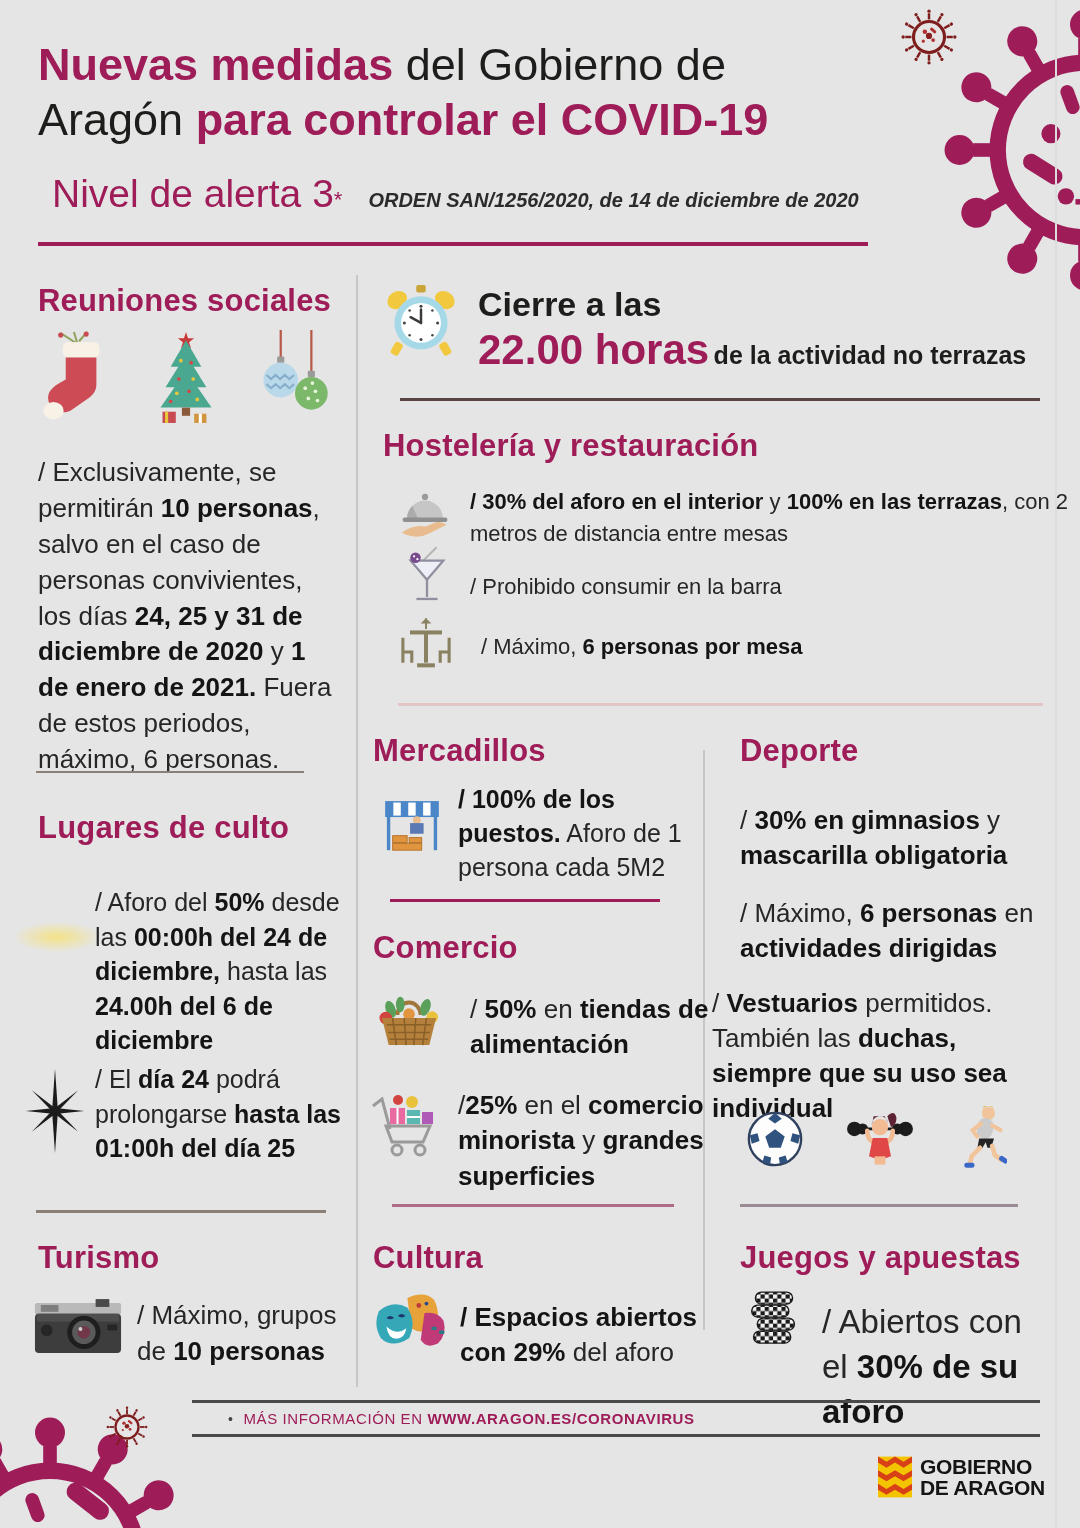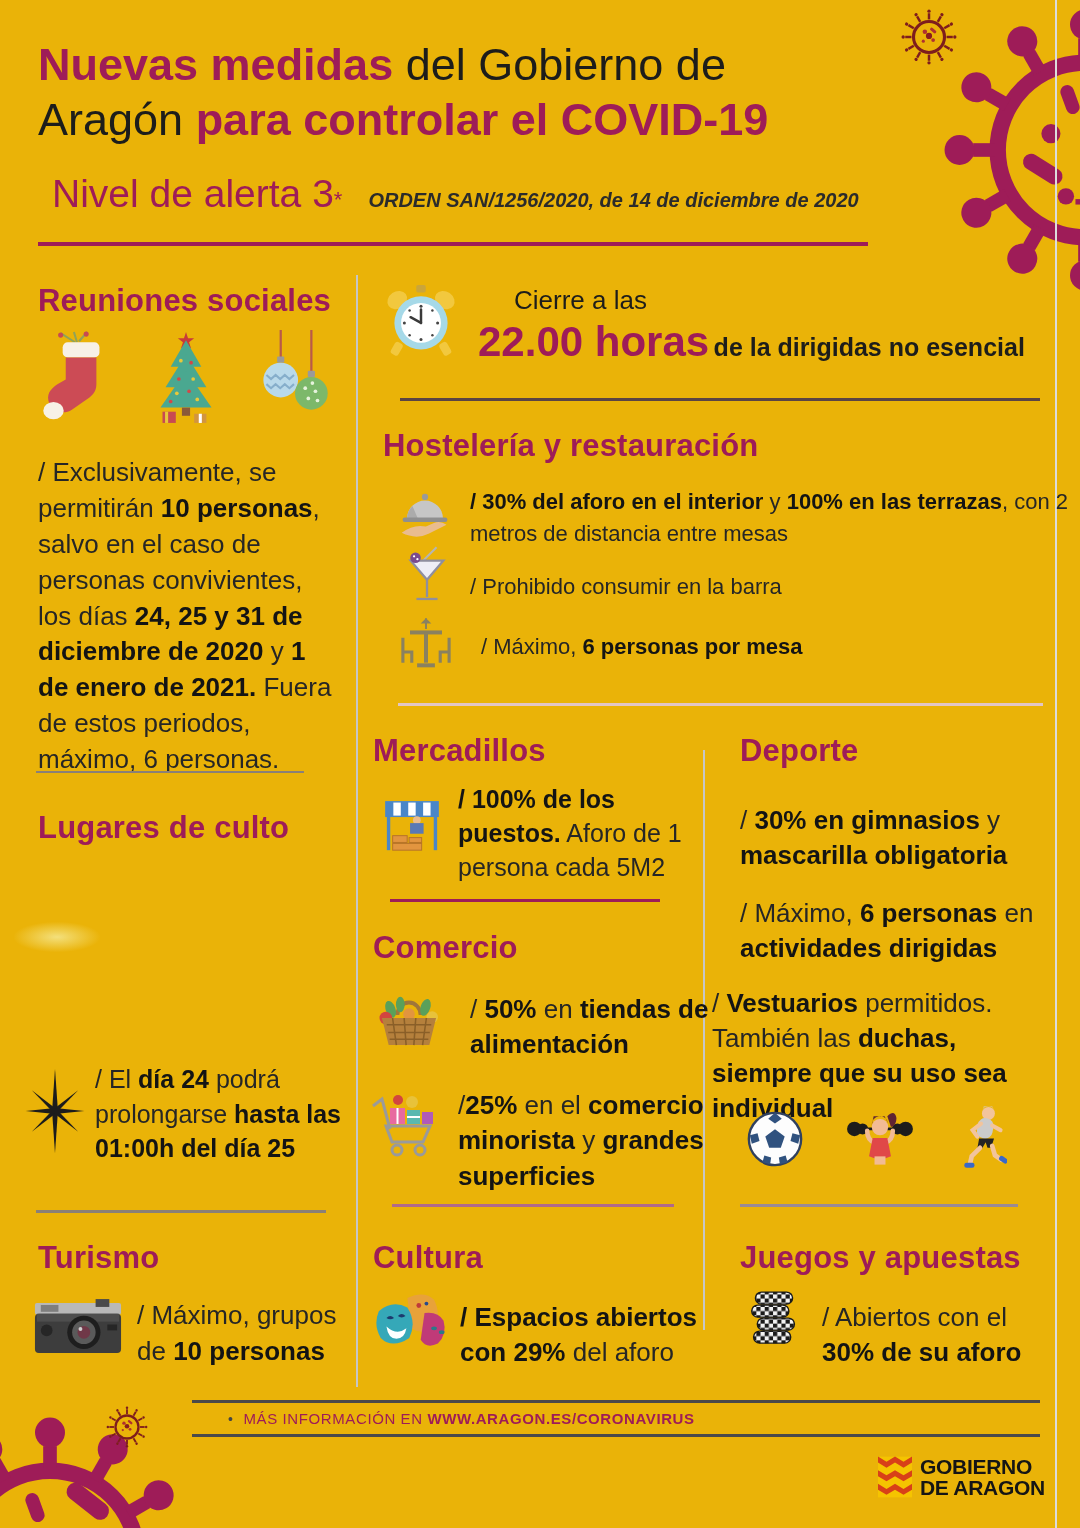--- a/index.html
+++ b/index.html
@@ -1,30 +1,30 @@
 <!DOCTYPE html>
 <html style="--accent: #9e1c58;"><head>
 <meta charset="utf-8">
 <style>
   :root{ --accent:#9e1c58; }
   *{margin:0;padding:0;box-sizing:border-box;}
   html,body{background:#fff;}
   body{font-family:"Liberation Sans",sans-serif;color:#222;}
-  #page{position:relative;width:1080px;height:1528px;margin:0 auto;background:#eab308;overflow:hidden;}
+  #page{position:relative;width:1080px;height:1528px;margin:0 auto;background:#e5e5e5;overflow:hidden;}
   .abs{position:absolute;}
   .line{position:absolute;}
   h1{font-size:45px;line-height:1.22;font-weight:400;color:#1d1d1b;}
   h1 .acc{color:var(--accent);font-weight:700;}
   .alert-level{font-size:39px;font-weight:400;color:var(--accent);}
   .alert-sup{font-size:22px;color:var(--accent);vertical-align:super;}
   .order-ref{font-style:italic;font-weight:700;font-size:20px;color:#2b2b2b;margin-left:26px;}
   .h2{font-size:31px;font-weight:700;color:var(--accent);letter-spacing:.2px;}
   .txt{color:#262626;}
   .txt b{color:#141414;font-weight:700;}
-  .closure-intro{font-size:26px;font-weight:400;color:#1d1d1b;margin-left:36px;}
+  .closure-intro{font-size:34px;font-weight:700;color:#1d1d1b;}
   .closure-time{font-size:42px;font-weight:700;color:var(--accent);}
   .closure-detail{font-size:25px;font-weight:700;color:#1d1d1b;}
   .glow{width:86px;height:30px;background:radial-gradient(ellipse at center, rgba(244,226,130,.95) 0%, rgba(244,226,130,0) 72%);}
   .icon{display:block;}
   .footer-info{font-size:15px;letter-spacing:.6px;color:var(--accent);}
   .footer-info .bullet{color:#454545;margin-right:10px;font-size:14px;}
   .footer-info b{font-weight:700;}
   .logo{display:flex;align-items:center;gap:8px;}
   .logo-text{font-size:21px;font-weight:800;line-height:1.02;color:#151515;letter-spacing:-.3px;}
 </style>
@@ -479,41 +479,42 @@
     <svg class="icon" width="76" height="96">
         <use href="#ornaments"></use>
       </svg>
   </div>
   <div class="abs txt" style="left:38px;top:455px;width:296px;font-size:26px;line-height:1.38;"><span>/ Exclusivamente, se permitirán </span><b>10 personas</b><span>, salvo en el caso de personas convivientes, los días </span><b>24, 25 y 31 de diciembre de 2020</b><span> y </span><b>1 de enero de 2021.</b><span> Fuera de estos periodos, máximo, 6 personas.</span></div>
 
   <div class="line" style="left:36px;top:771px;width:268px;height:2px;background:#8a8078;"></div>
 
   <div class="abs h2" style="left:38px;top:810px;">Lugares de culto</div>
   <div class="abs glow" style="left:14px;top:922px;"></div>
+  <div class="abs txt" style="left:95px;top:885px;width:250px;font-size:25px;line-height:1.38;"><span>/ Aforo del </span><b>50%</b><span>  desde las </span><b>00:00h del 24 de diciembre,</b><span> hasta las </span><b>24.00h del 6 de diciembre</b></div>
   <svg class="abs icon" style="left:22px;top:1068px;" width="66" height="86">
       <use href="#star8"></use>
     </svg>
   <div class="abs txt" style="left:95px;top:1062px;width:250px;font-size:25px;line-height:1.38;"><span>/ El </span><b>día 24</b><span> podrá prolongarse </span><b>hasta las 01:00h del día 25</b></div>
 
   <div class="line" style="left:36px;top:1210px;width:290px;height:2.5px;background:#8a8078;"></div>
 
   <div class="abs h2" style="left:38px;top:1240px;">Turismo</div>
   <svg class="abs icon" style="left:33px;top:1295px;" width="90" height="61">
       <use href="#camera"></use>
     </svg>
   <div class="abs txt" style="left:137px;top:1298px;width:205px;font-size:26px;line-height:1.38;"><span>/ Máximo, grupos de </span><b>10 personas</b></div>
 
   <svg class="abs icon" style="left:383px;top:281px;" width="76" height="80">
       <use href="#alarmclock"></use>
     </svg>
   <div class="abs" style="left:478px;top:285px;width:570px;">
     <div class="closure-intro">Cierre a las</div>
     <div style="margin-top:2px;">
       <span class="closure-time">22.00 horas</span>
-      <span class="closure-detail">de la dirigidas no esencial</span>
+      <span class="closure-detail">de la actividad no terrazas</span>
     </div>
   </div>
 
   <div class="line" style="left:400px;top:398px;width:640px;height:2.5px;background:#5a4444;"></div>
 
   <div class="abs h2" style="left:383px;top:428px;">Hostelería y restauración</div>
   <svg class="abs icon" style="left:398px;top:488px;" width="54" height="52">
       <use href="#cloche"></use>
     </svg>
   <div class="abs txt" style="left:470px;top:486px;width:600px;font-size:22px;line-height:1.45;"><b>/ 30% del aforo en el interior</b><span> y </span><b>100% en las terrazas</b><span>, con 2 metros de distancia entre mesas</span></div>
@@ -569,21 +570,21 @@
         <use href="#runner"></use>
       </svg>
   </div>
 
   <div class="line" style="left:740px;top:1204px;width:278px;height:2.5px;background:#9a8a94;"></div>
 
   <div class="abs h2" style="left:740px;top:1240px;">Juegos y apuestas</div>
   <svg class="abs icon" style="left:748px;top:1290px;" width="52" height="58">
       <use href="#chips"></use>
     </svg>
-  <div class="abs txt" style="left:822px;top:1300px;width:230px;font-size:26px;line-height:1.36;"><span>/ Abiertos con el </span><b>30% de su aforo</b></div>
+  <div class="abs txt" style="left:822px;top:1300px;width:230px;font-size:33px;line-height:1.36;"><span>/ Abiertos con el </span><b>30% de su aforo</b></div>
 
   <div class="line" style="left:192px;top:1400px;width:848px;height:3px;background:#4a4a4a;"></div>
   <div class="abs footer-info" style="left:228px;top:1410px;">
     <span class="bullet">•</span><span>MÁS INFORMACIÓN EN </span><b>WWW.ARAGON.ES/CORONAVIRUS</b>
   </div>
   <div class="line" style="left:192px;top:1434px;width:848px;height:3px;background:#4a4a4a;"></div>
 
   <svg class="abs icon" style="left:-100px;top:1408px;" width="300" height="300">
       <use href="#virusL"></use>
     </svg>

